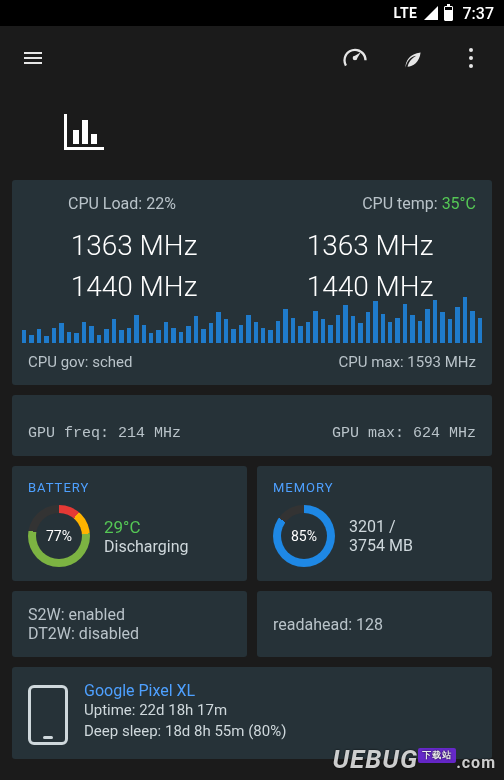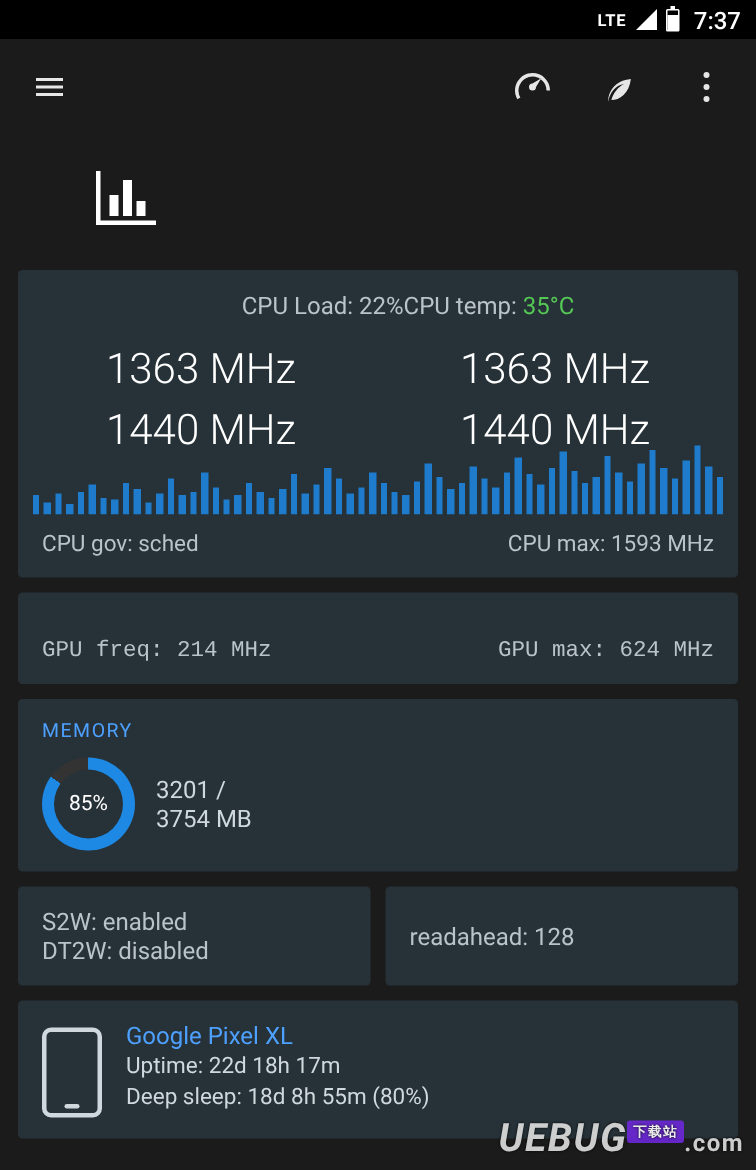--- a/index.html
+++ b/index.html
@@ -18,21 +18,21 @@
     background: #000;
     display: flex;
     align-items: center;
     justify-content: flex-end;
     padding: 0 10px;
     gap: 6px;
     color: #fff;
     font-size: 14px;
     font-weight: 500;
   }
-  .status-bar .lte { font-size: 11px; font-weight: 700; letter-spacing: 0.5px; }
+  .status-bar .lte { font-size: 14px; font-weight: 700; letter-spacing: 0.5px; }
   .status-bar .time { font-size: 16px; font-weight:500; margin-left:4px; }
   .tri {
     width: 0; height: 0;
     border-style: solid;
     border-width: 0 0 14px 14px;
     border-color: transparent transparent #fff transparent;
   }
   .batt {
     width: 9px; height: 15px; border: 1.5px solid #fff; border-radius: 1px; position: relative;
   }
@@ -67,21 +67,21 @@
   
   .cards { padding: 0 12px; display:flex; flex-direction:column; gap:10px; }
   .card {
     background:#263238;
     border-radius:3px;
     padding:14px 16px;
     color:#b9c3c9;
     font-size:16px;
     position:relative;
   }
-  .row-between { display:flex; justify-content:center; align-items:baseline;margin-left:40px; }
+  .row-between { display:flex; justify-content:space-between; align-items:baseline;margin-left:40px; }
   .cpu-temp .val { color:#55c755; }
   .big-grid {
     display:grid; grid-template-columns:1fr 1fr; gap:8px 24px;
     text-align:center; color:#fff; font-size:28px; font-weight:300;
     margin:16px 0 10px 0;
   }
   .bars-bg {
     position:absolute; left:10px; right:10px; bottom:42px; height:70px;
     display:flex; align-items:flex-end; gap:3px; overflow:hidden;
     pointer-events:none;
@@ -248,20 +248,32 @@
 
   <div class="card simple">
     <div class="bottom">
       <span>GPU freq: 214 MHz</span>
       <span>GPU max: 624 MHz</span>
     </div>
   </div>
 
   <div class="two-col">
     <div class="card">
+      <div class="sec-title">BATTERY</div>
+      <div class="ring-wrap">
+        <div class="ring ring-battery">
+          <div class="inner">77%</div>
+        </div>
+        <div class="side-info">
+          <div class="t1">29°C</div>
+          <div class="t2">Discharging</div>
+        </div>
+      </div>
+    </div>
+    <div class="card">
       <div class="sec-title">MEMORY</div>
       <div class="ring-wrap">
         <div class="ring ring-memory">
           <div class="inner">85%</div>
         </div>
         <div class="side-info">
           <div class="t2">3201 /</div>
           <div class="t2">3754 MB</div>
         </div>
       </div>

